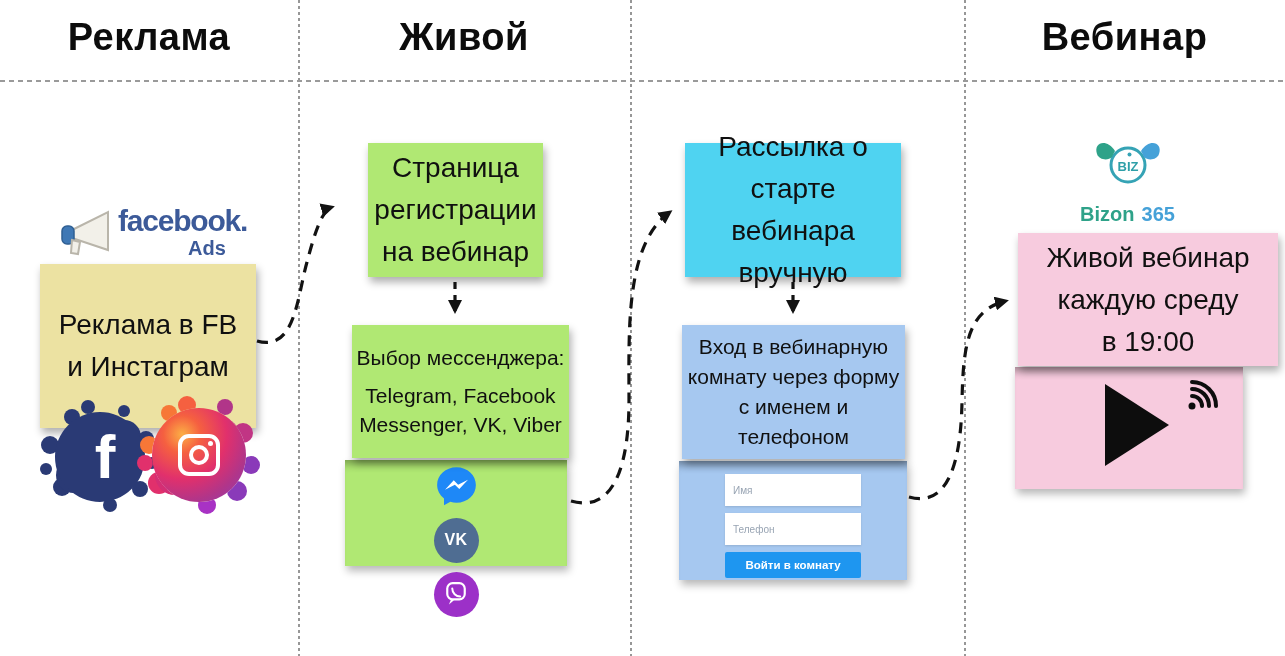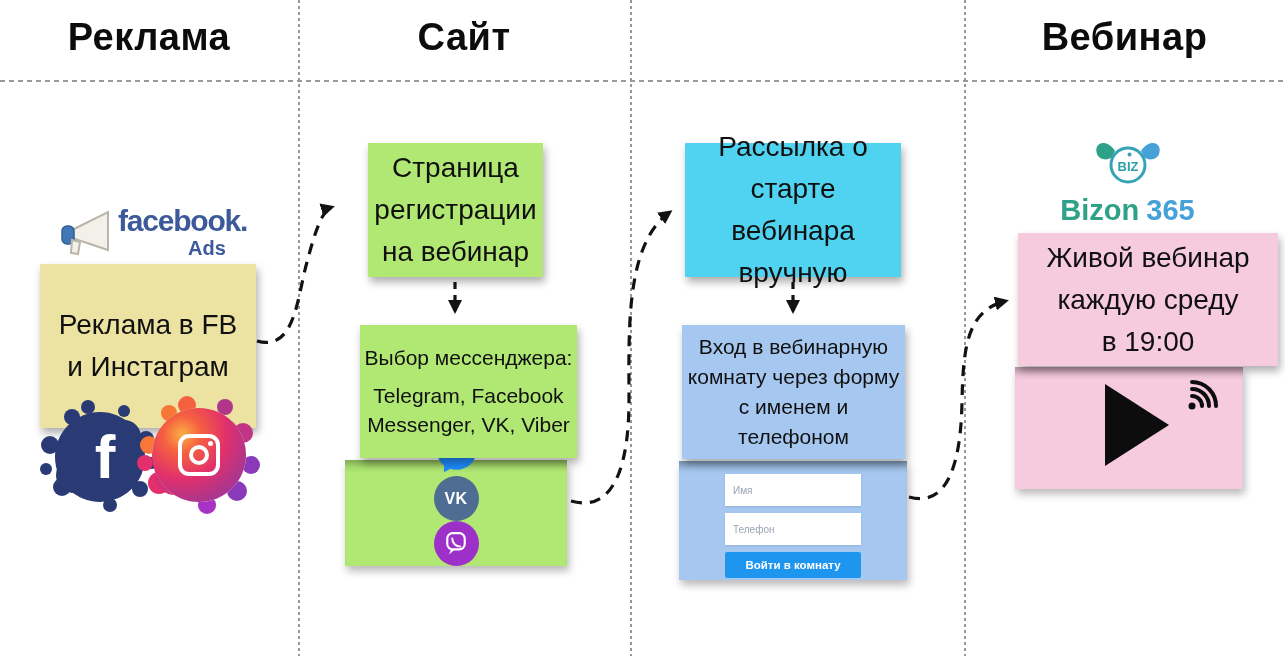--- a/index.html
+++ b/index.html
@@ -73,38 +73,38 @@
       -30px -42px 0 -39px #f77737,
        26px -48px 0 -39px #b13589,
       -54px 8px 0 -39px #e1306c}
   .camera{width:42px;height:42px;border:4px solid #fff;border-radius:11px;position:relative;
           display:flex;align-items:center;justify-content:center}
   .camera .lens{width:20px;height:20px;border:4px solid #fff;border-radius:50%}
   .camera .flash{position:absolute;top:3px;right:3px;width:5px;height:5px;border-radius:50%;background:#fff}
 
   
   .msgr-icons{position:absolute;left:345px;top:460px;width:222px;height:106px;
-              display:flex;align-items:center;justify-content:flex-end;gap:0}
+              display:flex;align-items:center;justify-content:center;gap:9px}
   .app-icon{width:45px;height:45px;border-radius:50%;display:flex;align-items:center;justify-content:center;flex:0 0 auto}
   .tg{background:var(--telegram-blue,#31a8dd)}
   .vk{background:var(--vk-slate,#4f6d92);color:#fff;font-weight:bold;font-size:16px;letter-spacing:.5px}
   .vb{background:var(--viber-purple,#9c30c8)}
 
   
   .form-note{justify-content:flex-start;padding-top:13px;gap:7px}
   .fld{width:136px;height:25px;border:none;border-radius:0;background:#fff;
        font-family:"Liberation Sans",sans-serif;font-size:10px;padding:16px 8px;color:#333;outline:none;
        box-shadow:0 1px 2px rgba(0,0,0,.12)}
   .fld::placeholder{color:#98a4b3}
   .submit{width:136px;height:26px;border:none;border-radius:2px;background:var(--submit-blue,#1e96f0);
           color:#fff;font-family:"Liberation Sans",sans-serif;font-size:11.5px;font-weight:bold;cursor:pointer}
 
   
   .bizon{position:absolute;left:1040px;top:134px;width:175px;text-align:center}
-  .bizon-brand{font-size:29px;font-weight:bold;margin-top:2px}
+  .bizon-brand{font-size:20px;font-weight:bold;margin-top:11px}
   .bizon-brand .g{color:var(--bizon-green,#2ea289)}
   .bizon-brand .b{color:var(--bizon-blue,#45a1d8);margin-left:7px}
 
   
   .play{position:absolute;left:1105px;top:384px;width:0;height:0;z-index:3;
         border-top:41px solid transparent;border-bottom:41px solid transparent;
         border-left:64px solid #0d0d0d;cursor:pointer}
   .wifi{position:absolute;left:1185px;top:377px;z-index:3}
 
   
@@ -116,21 +116,21 @@
 <body>
 
 <div class="canvas">
 
   <div class="vsep" style="left:298px"></div>
   <div class="vsep" style="left:630px"></div>
   <div class="vsep" style="left:964px"></div>
   <div class="hsep"></div>
 
   <div class="col-header" style="left:0;width:298px">Реклама</div>
-  <div class="col-header" style="left:298px;width:332px">Сайт</div>
+  <div class="col-header" style="left:298px;width:332px">Живой</div>
   <div class="col-header" style="left:964px;width:321px">Вебинар</div>
 
   <div class="fbads">
     <svg class="mega" width="58" height="50" viewBox="0 0 58 50">
       <polygon points="14,22 50,4 50,42 14,30" fill="#f2f0e9" stroke="#b9b5aa" stroke-width="2"></polygon>
       <rect x="4" y="18" width="12" height="18" rx="5" fill="#3f78b5" stroke="#2f5f93" stroke-width="1.5"></rect>
       <path d="M14,32 l8,2 -2,12 -7,-1 z" fill="#f2f0e9" stroke="#b9b5aa" stroke-width="2"></path>
     </svg>
     <div class="fb-word">facebook.</div>
     <div class="fb-ads">Ads</div>
@@ -146,21 +146,21 @@
     <div class="camera">
       <div class="lens"></div>
       <div class="flash"></div>
     </div>
   </div>
 
   <div class="note note-green shadowed txt-28" style="left:368px;top:143px;width:175px;height:134px">Страница
 регистрации
 на вебинар</div>
 
-  <div class="note note-green shadowed stack-upper" style="left:360px;top:325px;width:217px;height:133px;padding:10px 4px">
+  <div class="note note-green shadowed stack-upper" style="left:352px;top:325px;width:217px;height:133px;padding:10px 4px">
     <div class="txt-21" style="margin-bottom:8px">Выбор мессенджера:</div>
     <div class="txt-21">Telegram, Facebook
 Messenger, VK, Viber</div>
   </div>
 
   <div class="note note-green stack-lower msgr-icons">
     <div class="app-icon tg">
       <svg width="30" height="30" viewBox="0 0 36 36">
           <path d="M31,6.5 L4.5,17 l7.6,2.5 2.4,8 4.2,-5.2 6.8,5 z" fill="#fff"></path>
         </svg>

